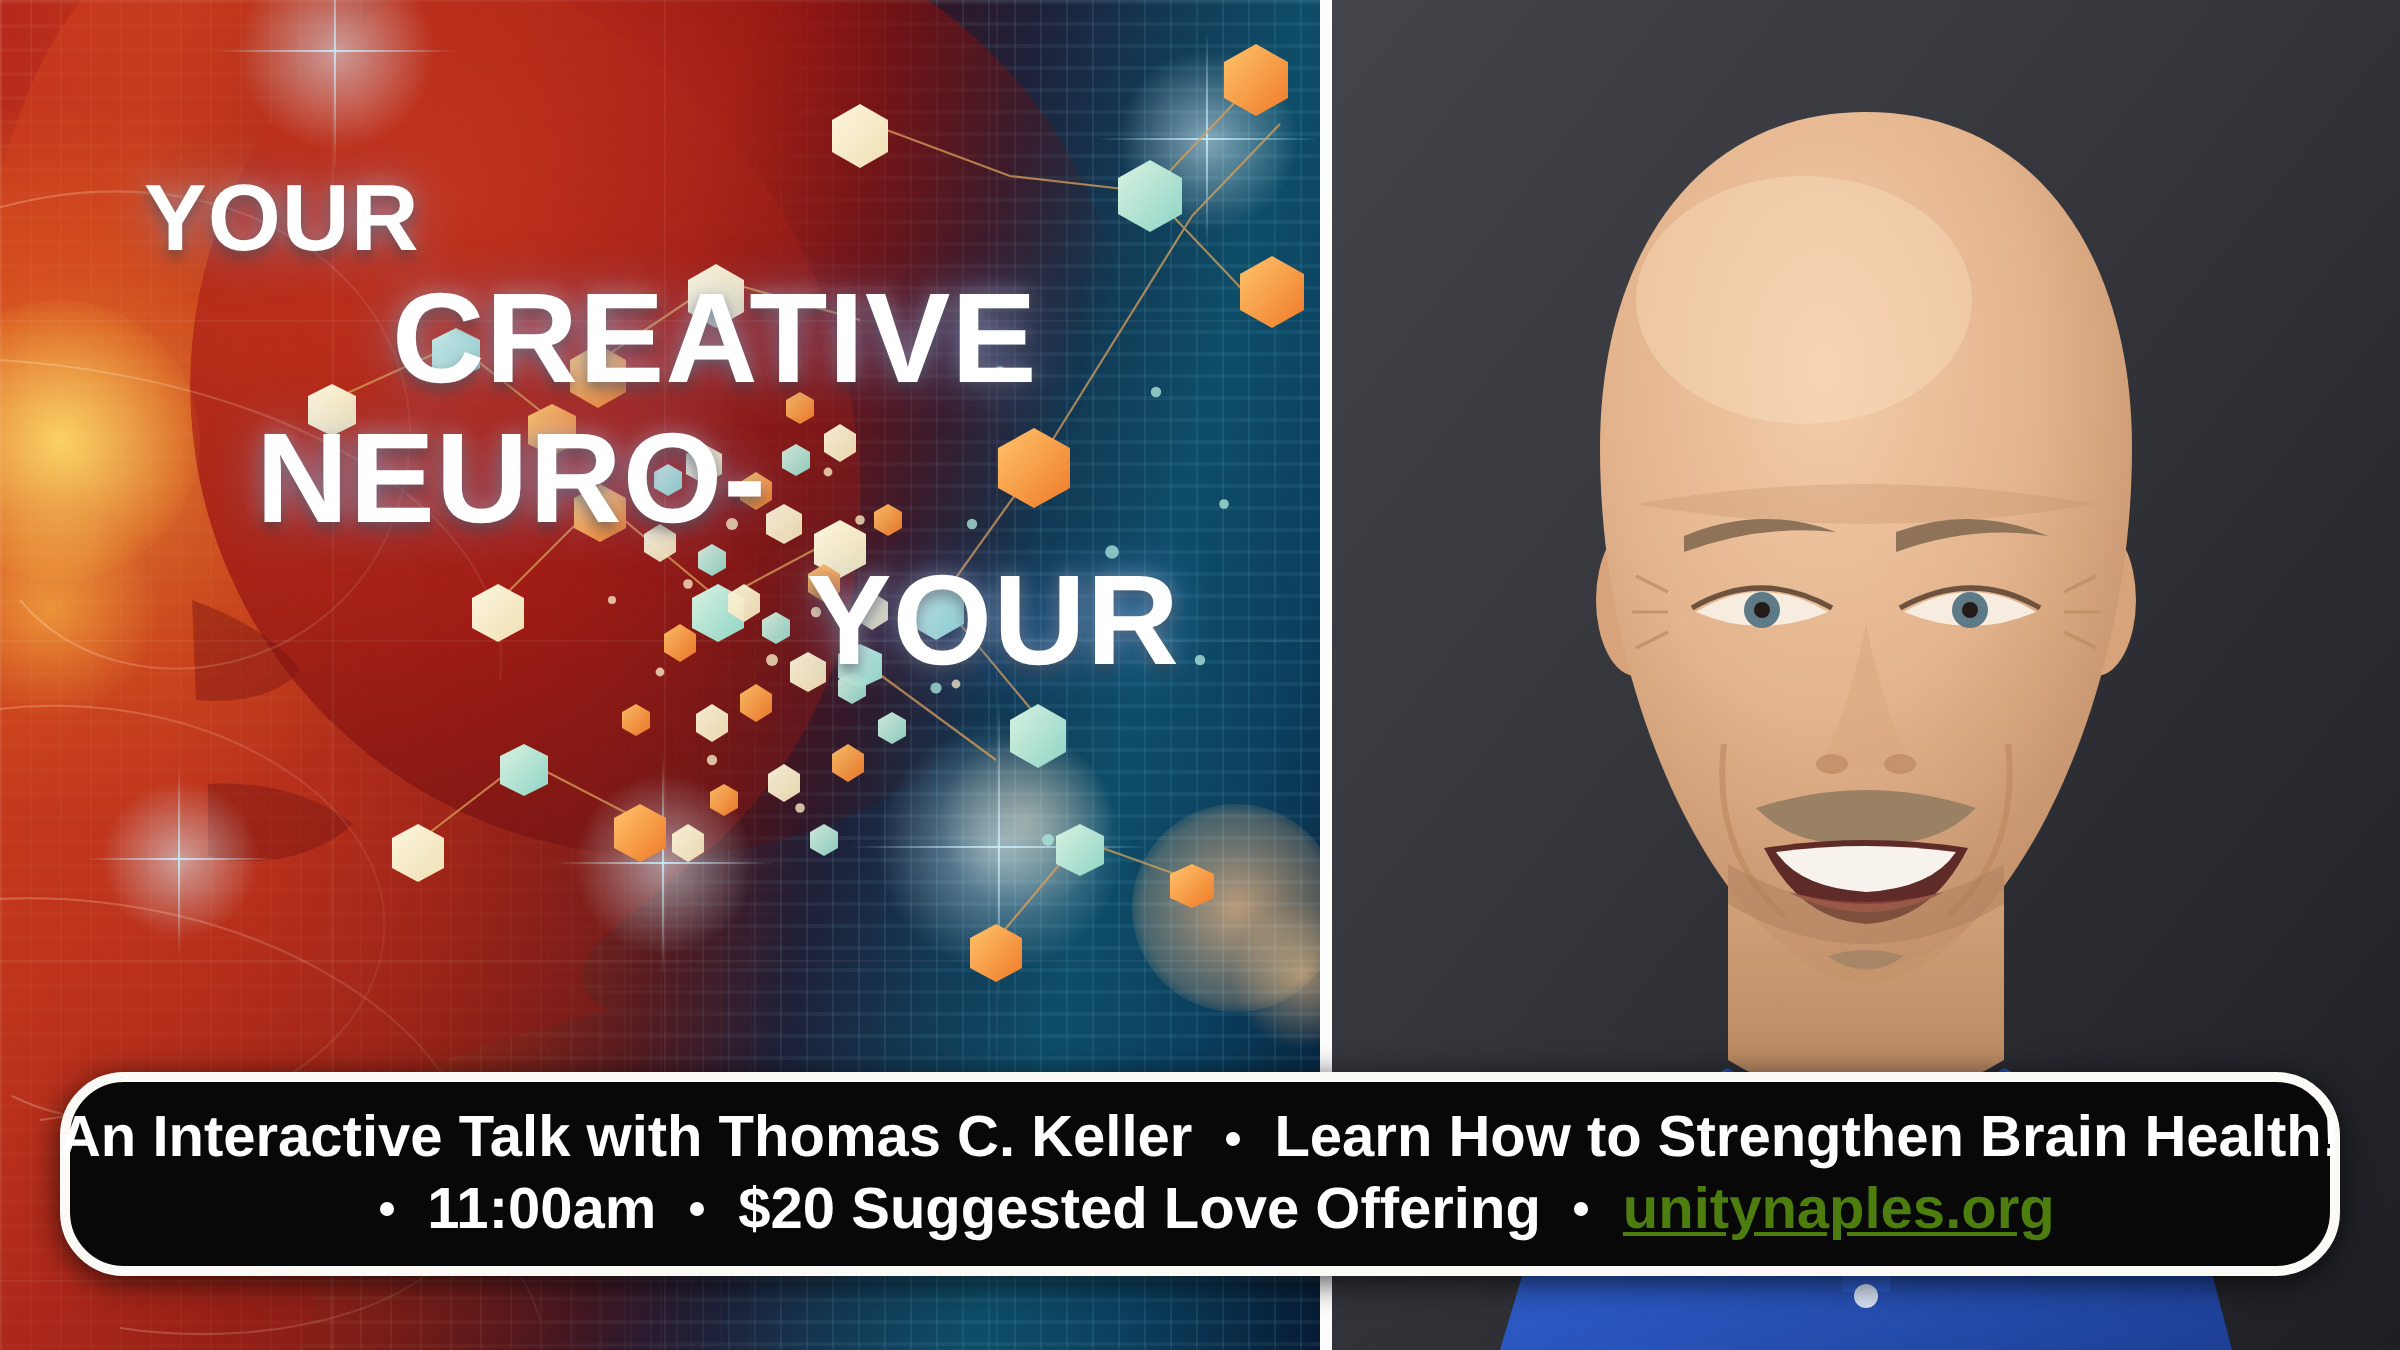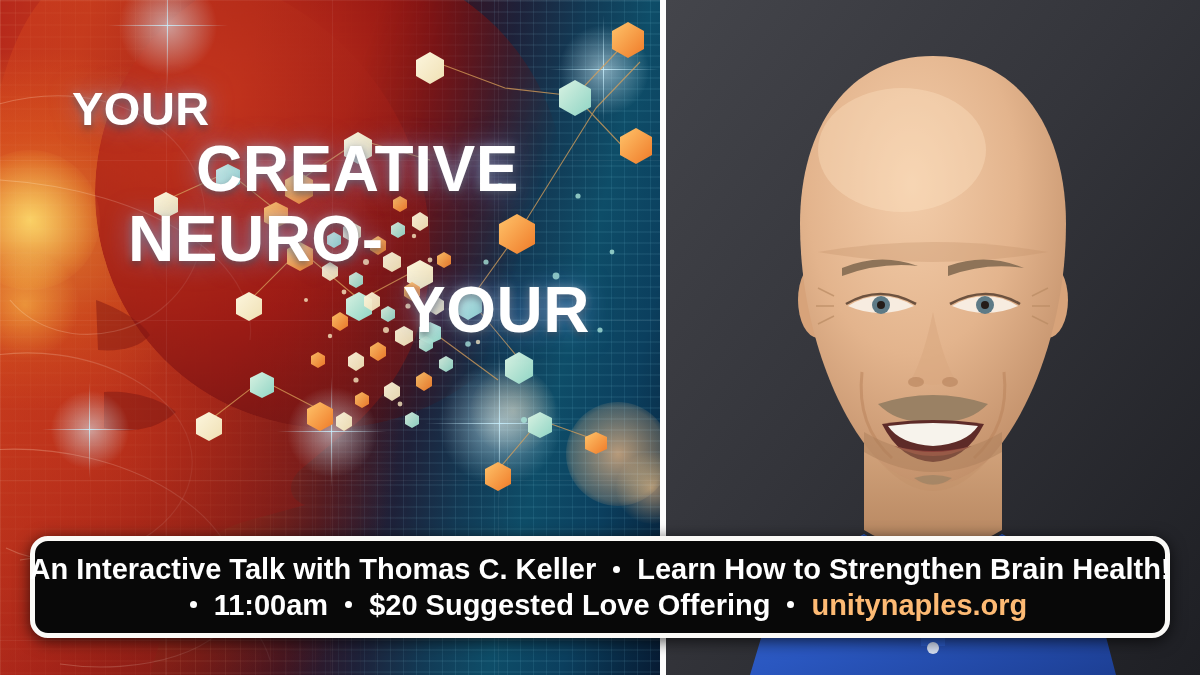--- a/index.html
+++ b/index.html
@@ -82,31 +82,31 @@
   .divider { position:absolute; left:660px; top:0; width:6px; height:675px; background:#fdfdfd; z-index:7; }
 
   
   .photo-panel { position:absolute; left:666px; top:0; width:534px; height:675px; overflow:hidden;
     background:linear-gradient(135deg,#3b3c41 0%,#33343a 30%,#2a2b31 60%,#212227 100%); }
   .portrait-svg { position:absolute; left:0; top:0; width:534px; height:675px; }
 
   
   .banner {
     position:absolute; left:30px; top:536px; width:1140px; height:102px; z-index:20;
-    background:#080808; border:5px solid #fbfaf7; border-radius:18px;
+    background:#080808; border:5px solid #fbfaf7; border-radius:32px;
     display:flex; flex-direction:column; align-items:center; justify-content:center;
     box-shadow:0 3px 16px rgba(0,0,0,.7);
   }
   .bline { color:#fff; font-weight:700; white-space:nowrap; line-height:1.06;
            display:flex; align-items:center; }
   .bl1 { font-size:29px; }
   .bl2 { font-size:29px; margin-top:5px; }
   .bullet { display:inline-block; width:7px; height:7px; border-radius:50%;
             background:#fff; margin:0 17px; flex:0 0 auto; }
-  .url { color:#fdba74; }
+  .url { color:#4d7c0f;text-decoration:underline; }
 </style>
 </head>
 <body>
 
 <div class="poster">
 
   <div class="art-panel">
 
     <div class="rain-red"></div>
     <div class="rain"></div>

